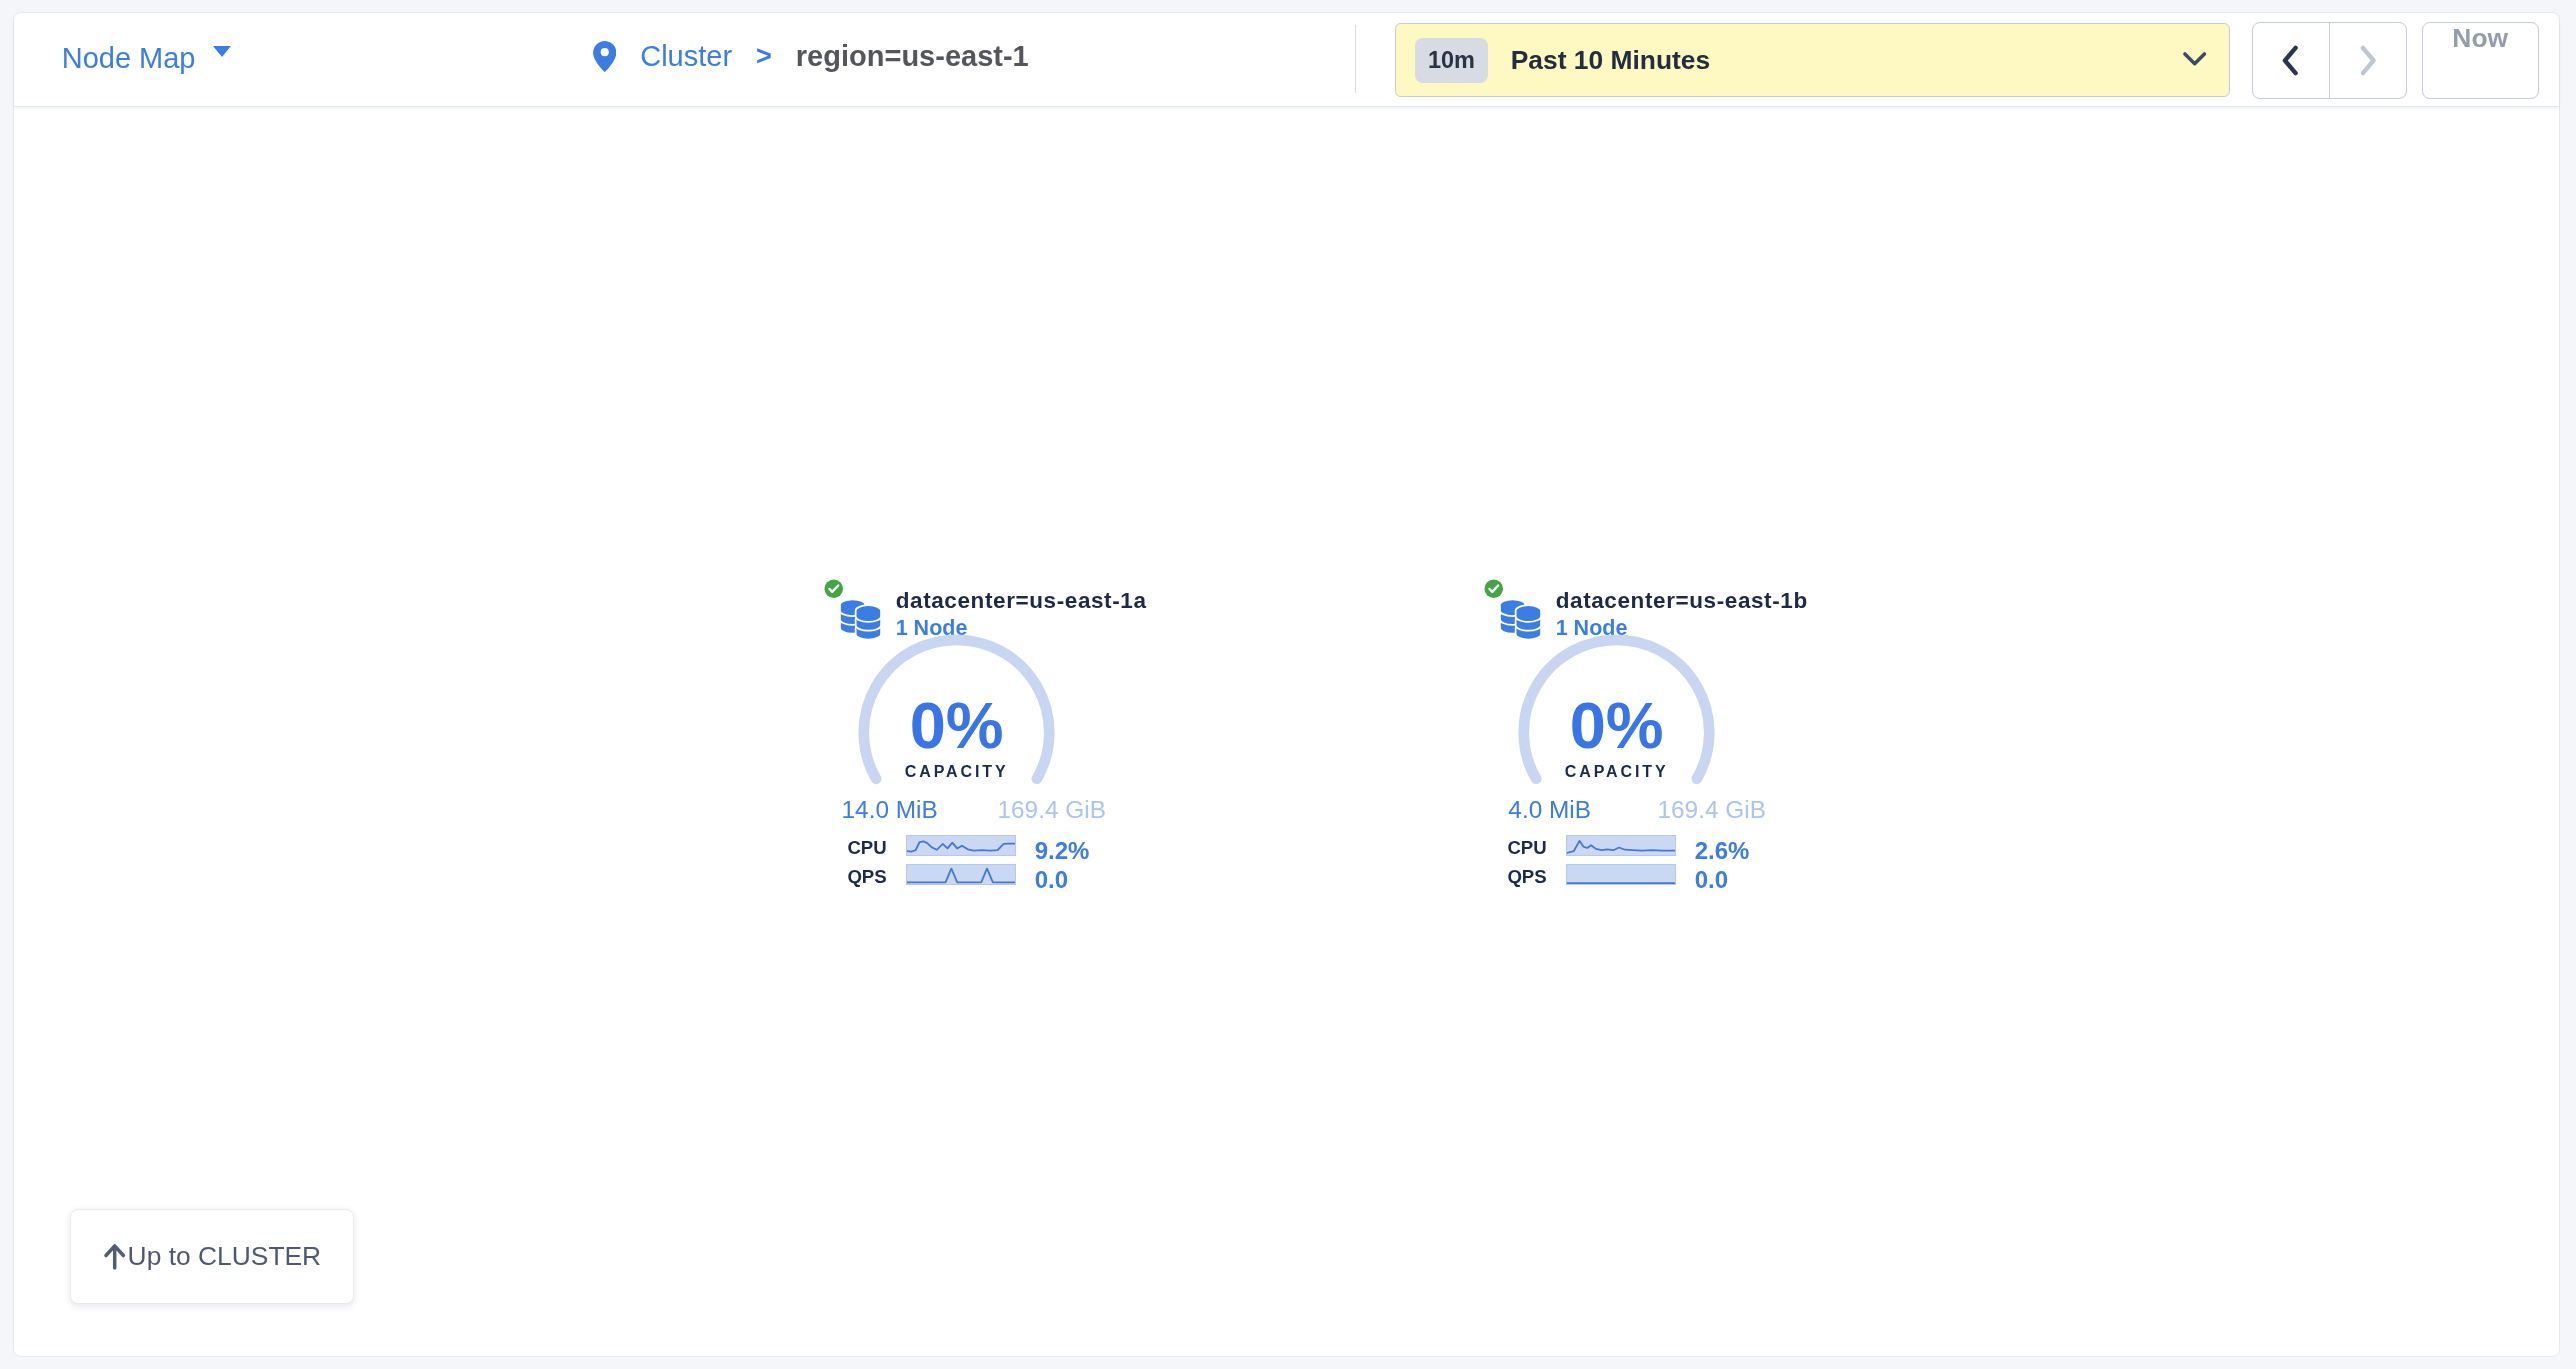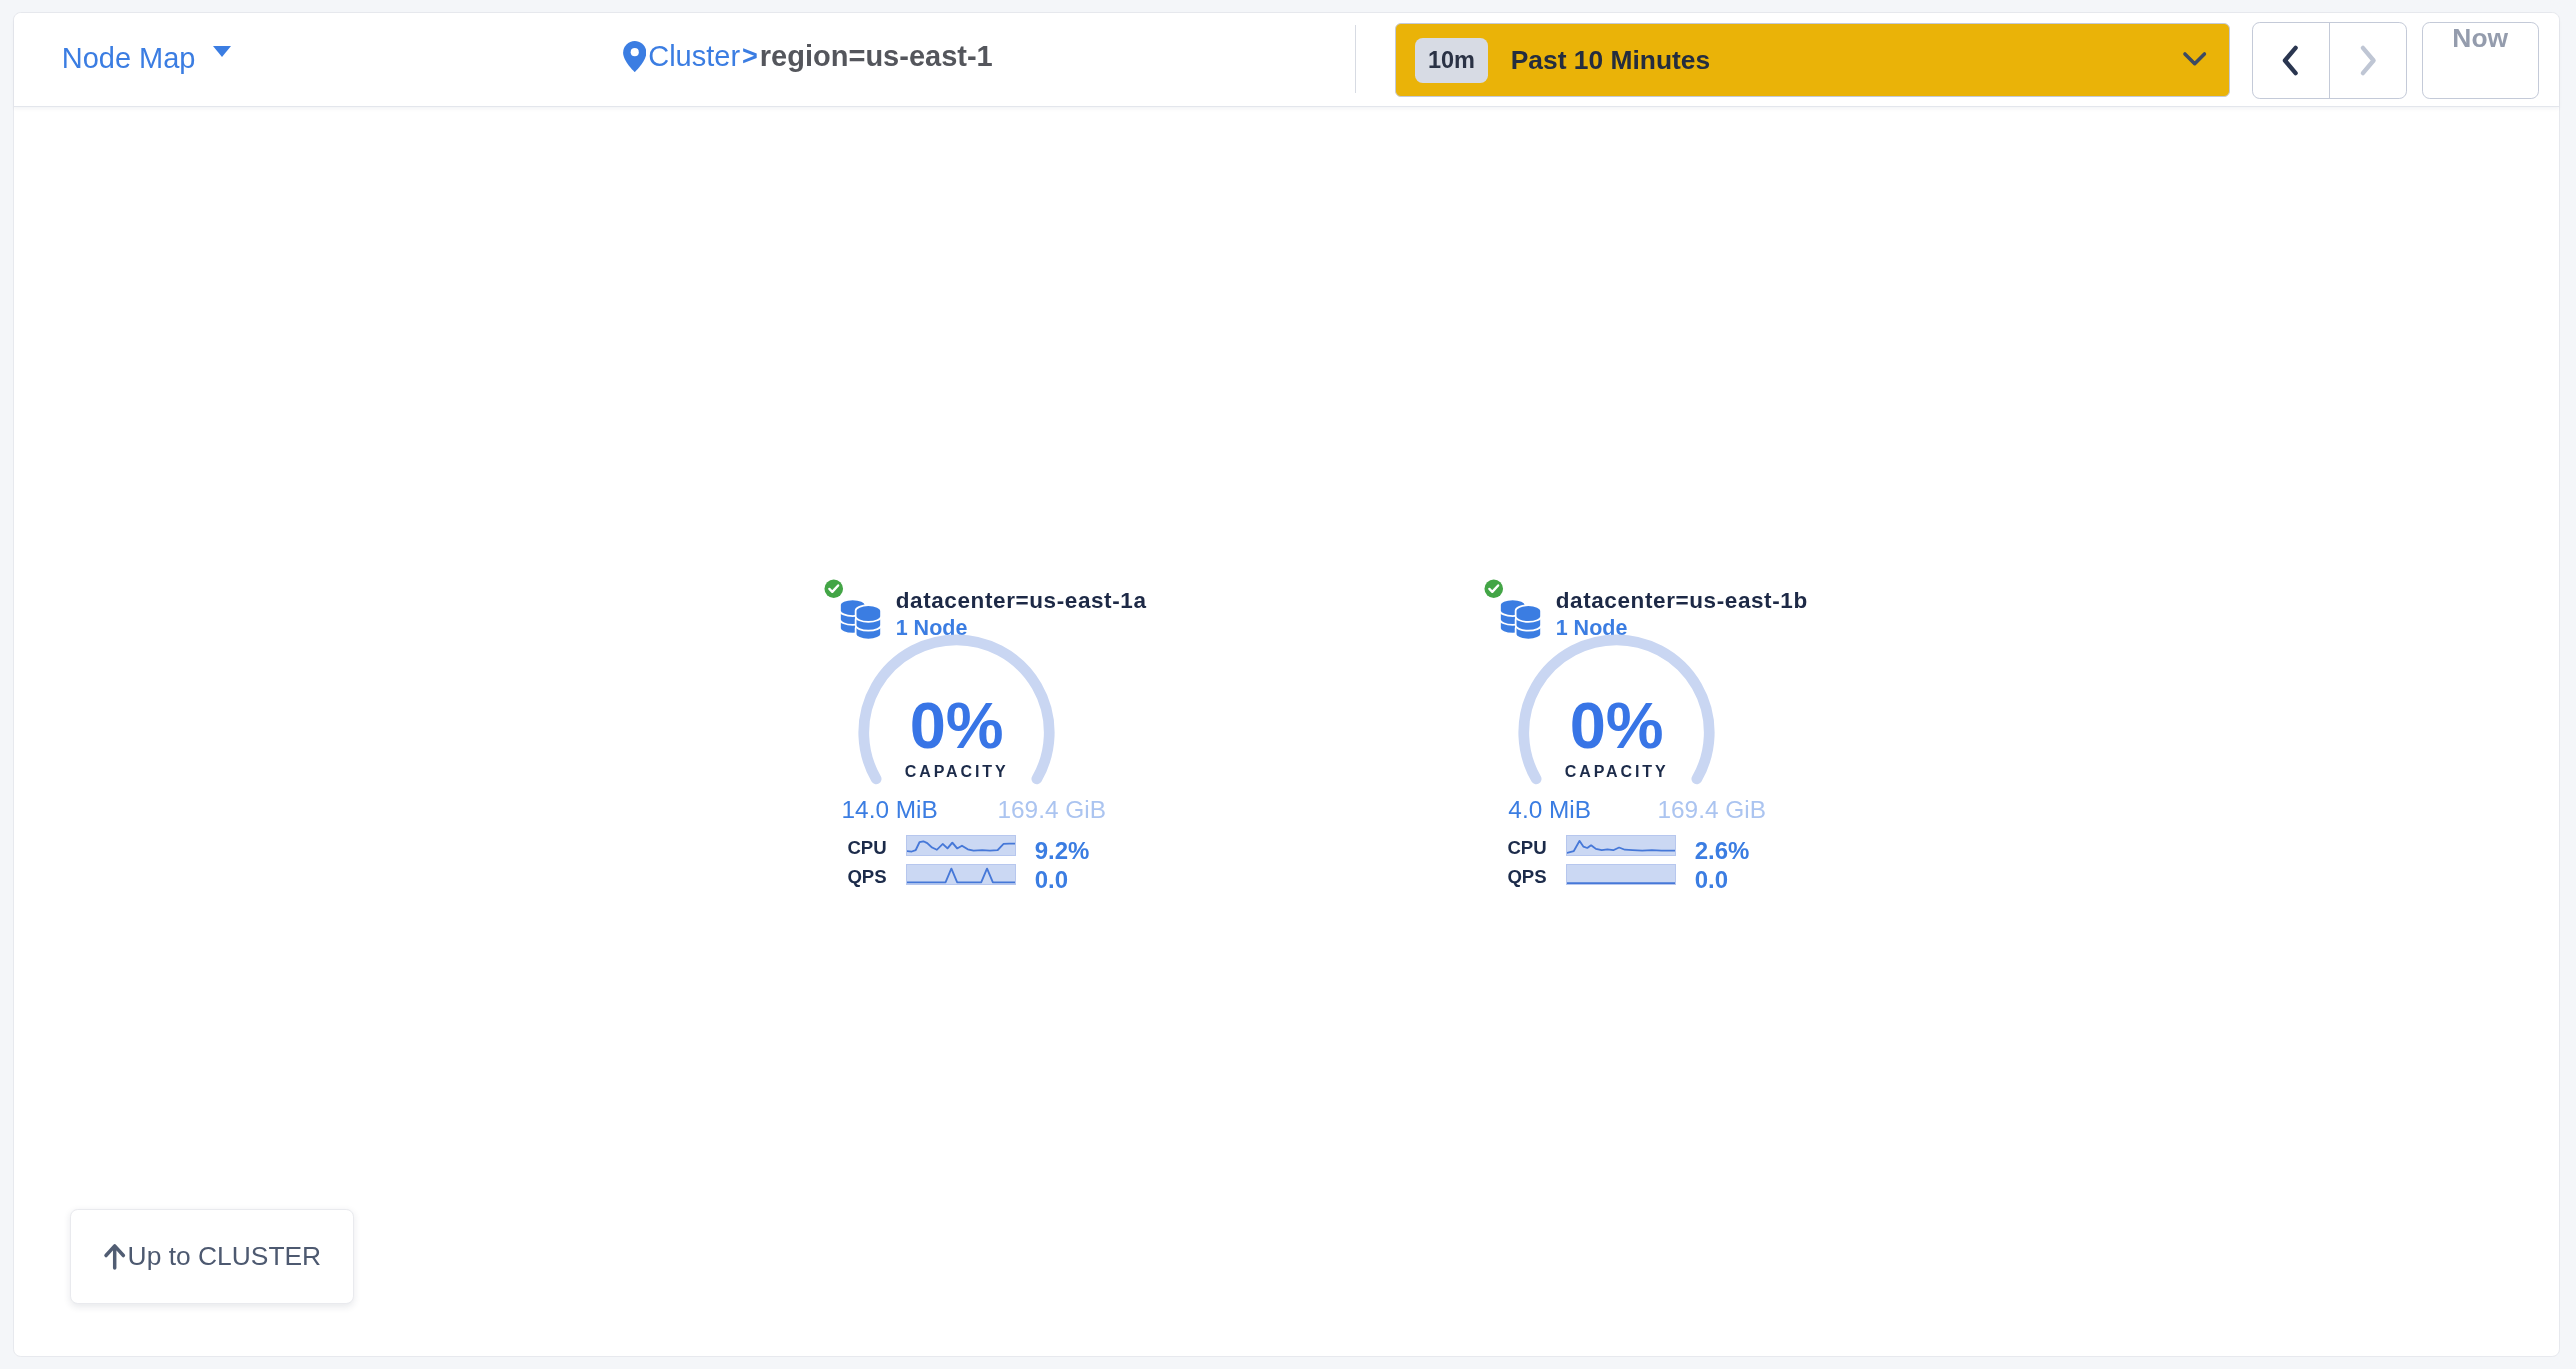--- a/index.html
+++ b/index.html
@@ -22,28 +22,28 @@
     border-radius:7.8px 7.8px 0 0;background:#fff;
   }
   .view-selector{
     position:absolute;left:48px;top:29px;display:flex;align-items:flex-start;gap:17.6px;
     color:var(--accent);font-size:29px;font-weight:500;cursor:pointer;
   }
   .caret-down{
     width:0;height:0;border-left:9.8px solid transparent;border-right:9.8px solid transparent;
     border-top:11.7px solid var(--accent);margin-top:3.9px;
   }
-  .breadcrumb{position:absolute;left:609px;top:27px;display:flex;align-items:center;gap:2px;}
+  .breadcrumb{position:absolute;left:579px;top:27px;display:flex;align-items:center;gap:24px;}
   .breadcrumb .crumb-link{color:var(--accent);font-size:29px;font-weight:500;}
   .breadcrumb .crumb-sep{color:var(--accent);font-size:27px;font-weight:700;}
   .breadcrumb .crumb-current{color:#54565c;font-size:29px;font-weight:600;}
   .header-divider{position:absolute;left:1341px;top:12.7px;width:1px;height:68px;background:#d7dbe3;}
   .time-dropdown{
     position:absolute;left:1381px;top:10.8px;width:833px;height:72px;
-    border:1px solid var(--control-border);border-radius:5.9px;background:#eab308;
+    border:1px solid var(--control-border);border-radius:5.9px;background:#fef9c3;
     display:flex;align-items:center;cursor:pointer;
   }
   .time-badge{
     margin-left:19.6px;background:var(--badge-bg);color:#2a3245;
     font-size:23.5px;font-weight:700;border-radius:7.8px;padding:8.8px 12.7px;
   }
   .time-label{margin-left:23px;color:#242d3f;font-size:26.4px;font-weight:600;}
   .time-chevron{position:absolute;right:21.5px;top:25.4px;}
   .nav-arrows{
     position:absolute;left:2238px;top:9.8px;width:153px;height:75px;

